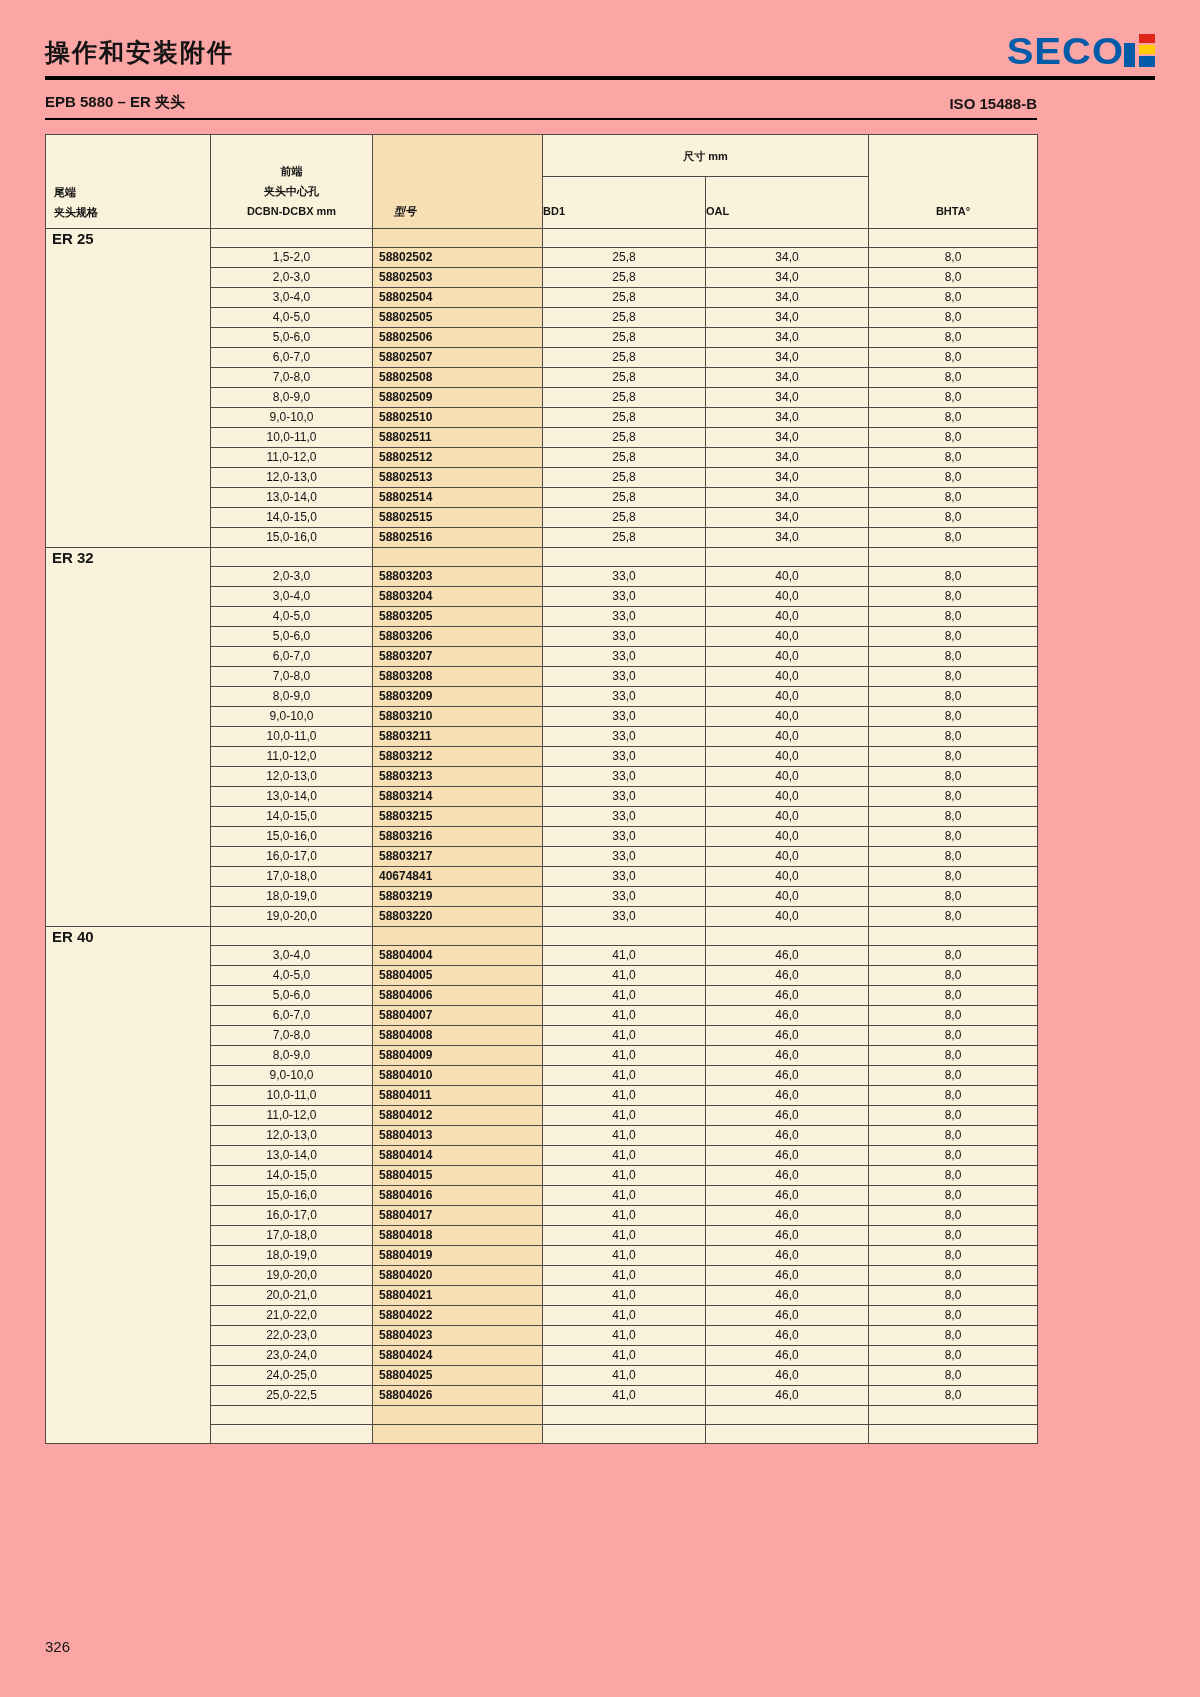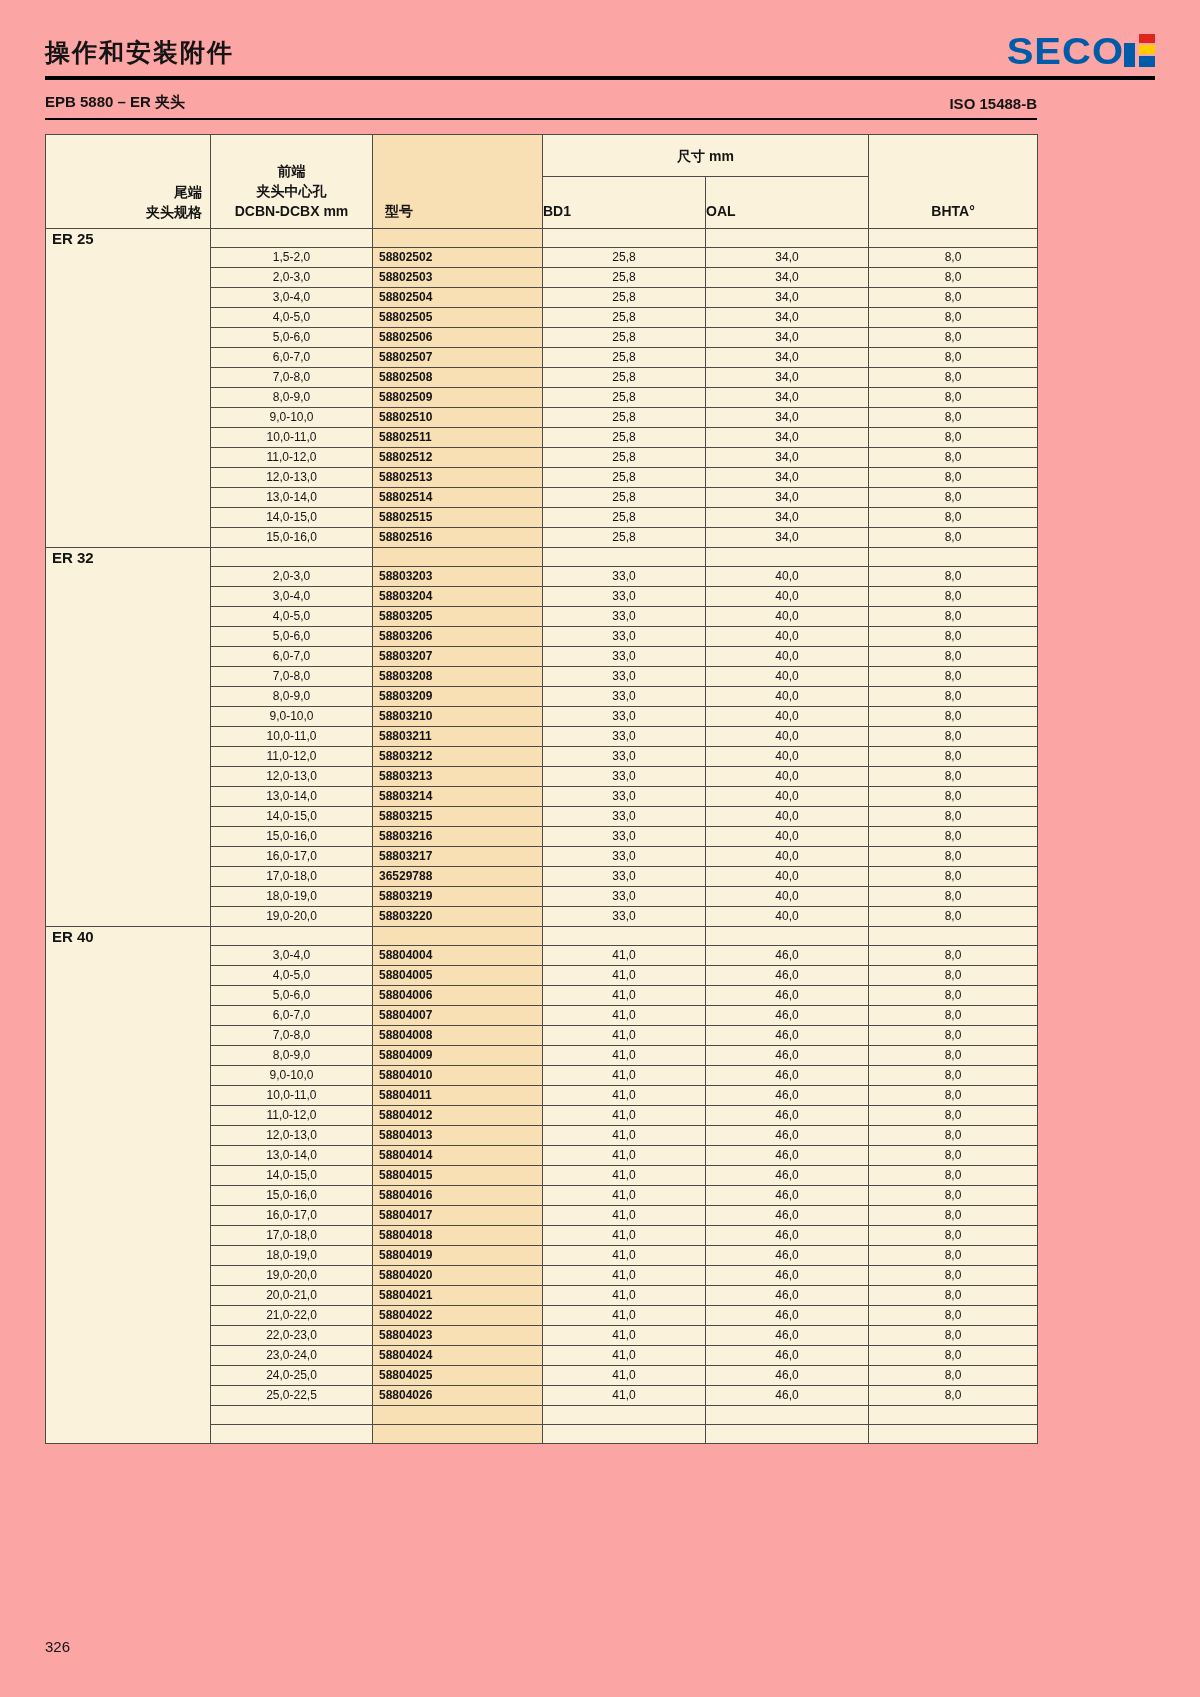--- a/index.html
+++ b/index.html
@@ -37,26 +37,26 @@
   .rule-thin{height:2px;background:#000;margin-top:6px;width:992px;}
   
   table.spec-table{
     border-collapse:collapse;table-layout:fixed;width:992px;margin-top:14px;
     background:var(--table-bg,#FBF2DC);font-size:12px;
   }
   .spec-table th,.spec-table td{
     border:1px solid var(--grid-border,#4E4A45);
     overflow:hidden;white-space:nowrap;
   }
-  .spec-table thead th{font-weight:bold;font-size:14px;line-height:20px;}
+  .spec-table thead th{font-weight:bold;font-size:11px;line-height:20px;}
   .spec-table thead tr.h-row1{height:42px;}
   .spec-table thead tr.h-row2{height:52px;}
-  .h-col1{vertical-align:bottom;text-align:right;padding:0 8px 6px 8px;}
+  .h-col1{vertical-align:bottom;text-align:left;padding:0 8px 6px 8px;}
   .h-col2{vertical-align:bottom;text-align:center;padding-bottom:7px;}
-  .h-model{vertical-align:bottom;text-align:left;padding:0 10px 7px 12px;}
+  .h-model{vertical-align:bottom;text-align:left;padding:0 10px 7px 21px;font-style:italic;}
   .h-dim{vertical-align:middle;text-align:center;}
   .h-sub{vertical-align:bottom;text-align:left;padding-bottom:7px;}
   .h-bhta{vertical-align:bottom;text-align:center;padding-bottom:7px;}
   .model-col{background:var(--model-col-bg,#F8DFB4);}
   .spec-table tbody td{height:19px;line-height:19px;padding:0 6px;}
   .col-group{
     vertical-align:top;text-align:left;font-weight:bold;font-size:15px;
     padding:1px 8px;line-height:18px;
   }
   .c-range{text-align:center;}
@@ -343,21 +343,21 @@
         </tr>
         <tr>
           <td class="c-range">16,0-17,0</td>
           <td class="c-model model-col">58803217</td>
           <td class="c-num">33,0</td>
           <td class="c-num">40,0</td>
           <td class="c-num">8,0</td>
         </tr>
         <tr>
           <td class="c-range">17,0-18,0</td>
-          <td class="c-model model-col">36529788</td>
+          <td class="c-model model-col">40674841</td>
           <td class="c-num">33,0</td>
           <td class="c-num">40,0</td>
           <td class="c-num">8,0</td>
         </tr>
         <tr>
           <td class="c-range">18,0-19,0</td>
           <td class="c-model model-col">58803219</td>
           <td class="c-num">33,0</td>
           <td class="c-num">40,0</td>
           <td class="c-num">8,0</td>

